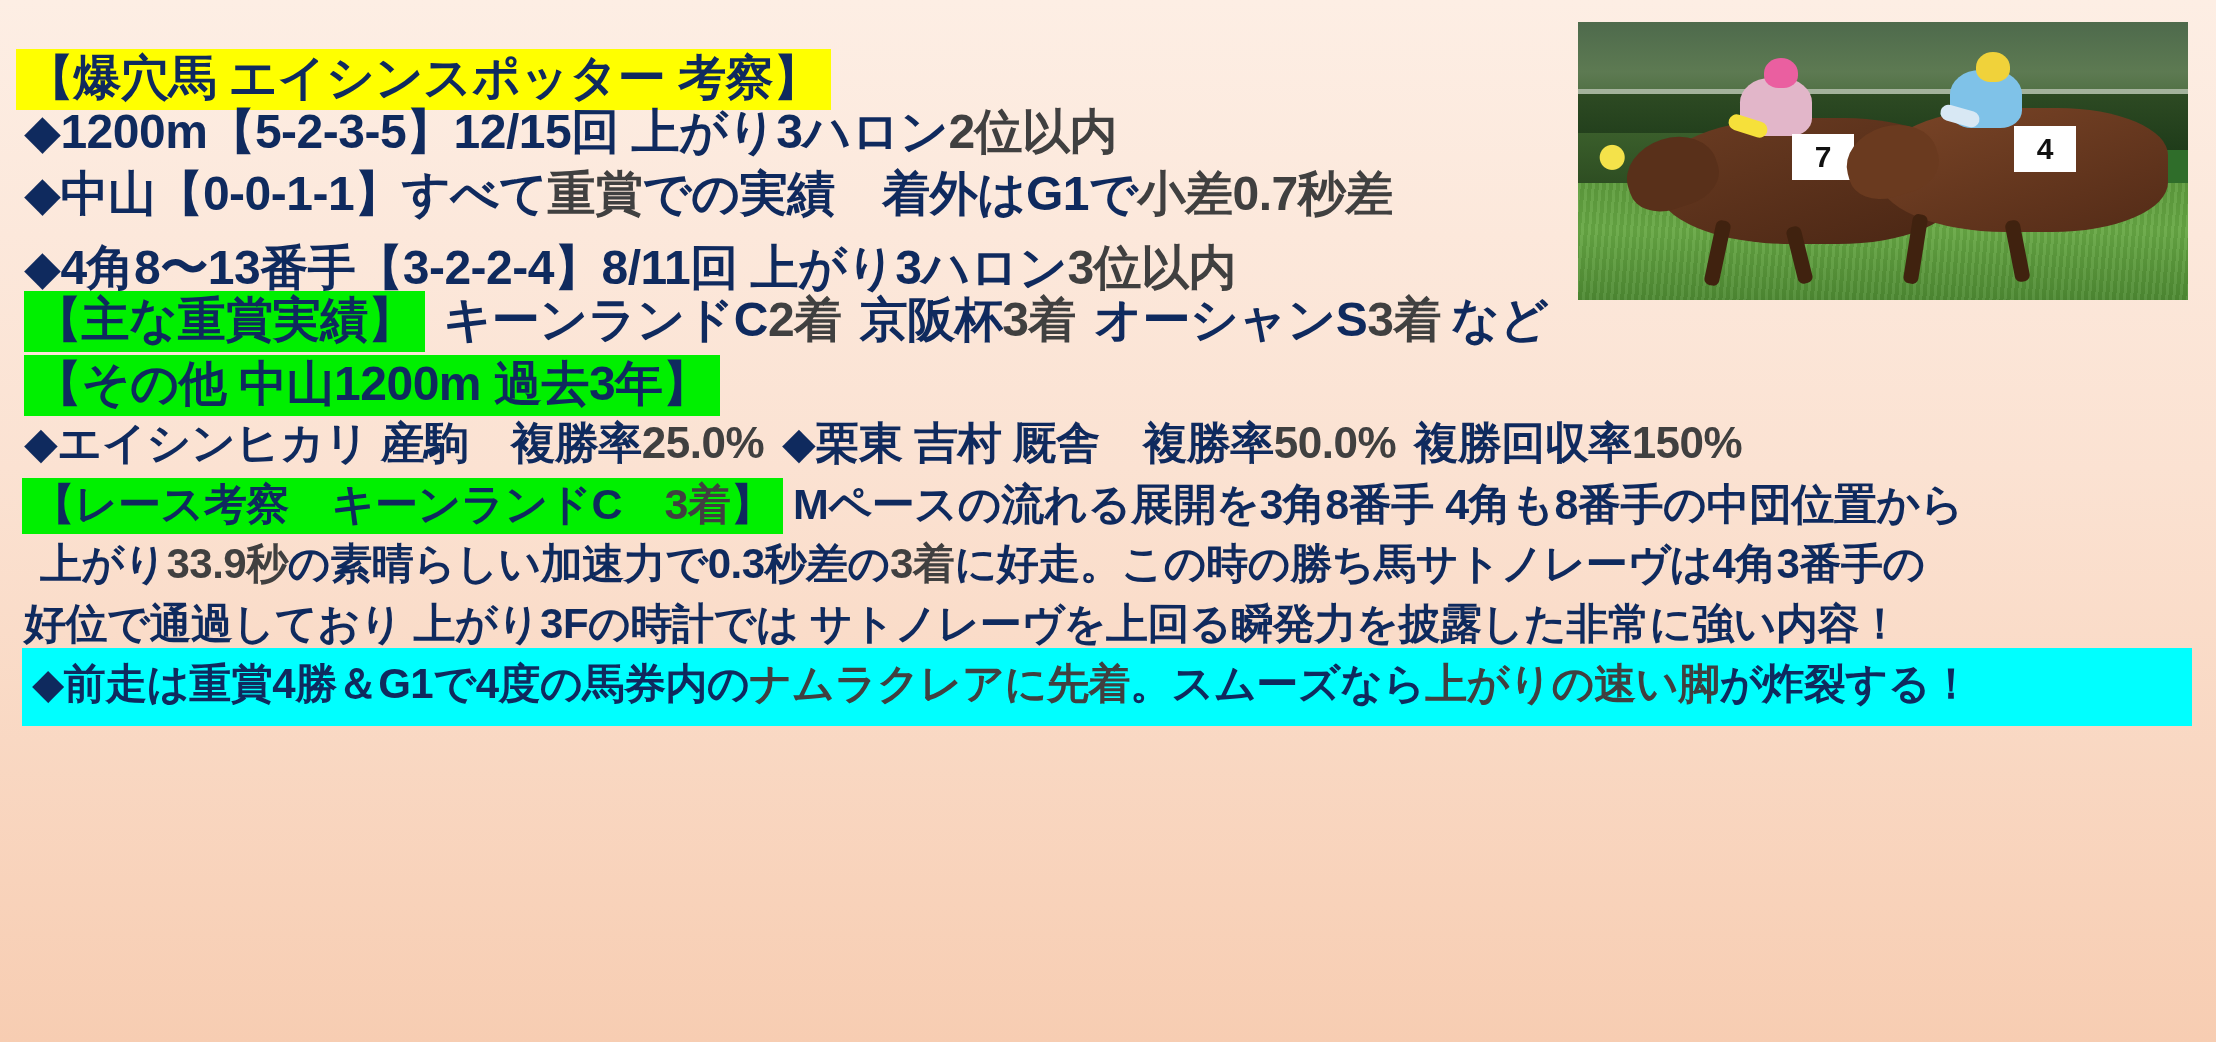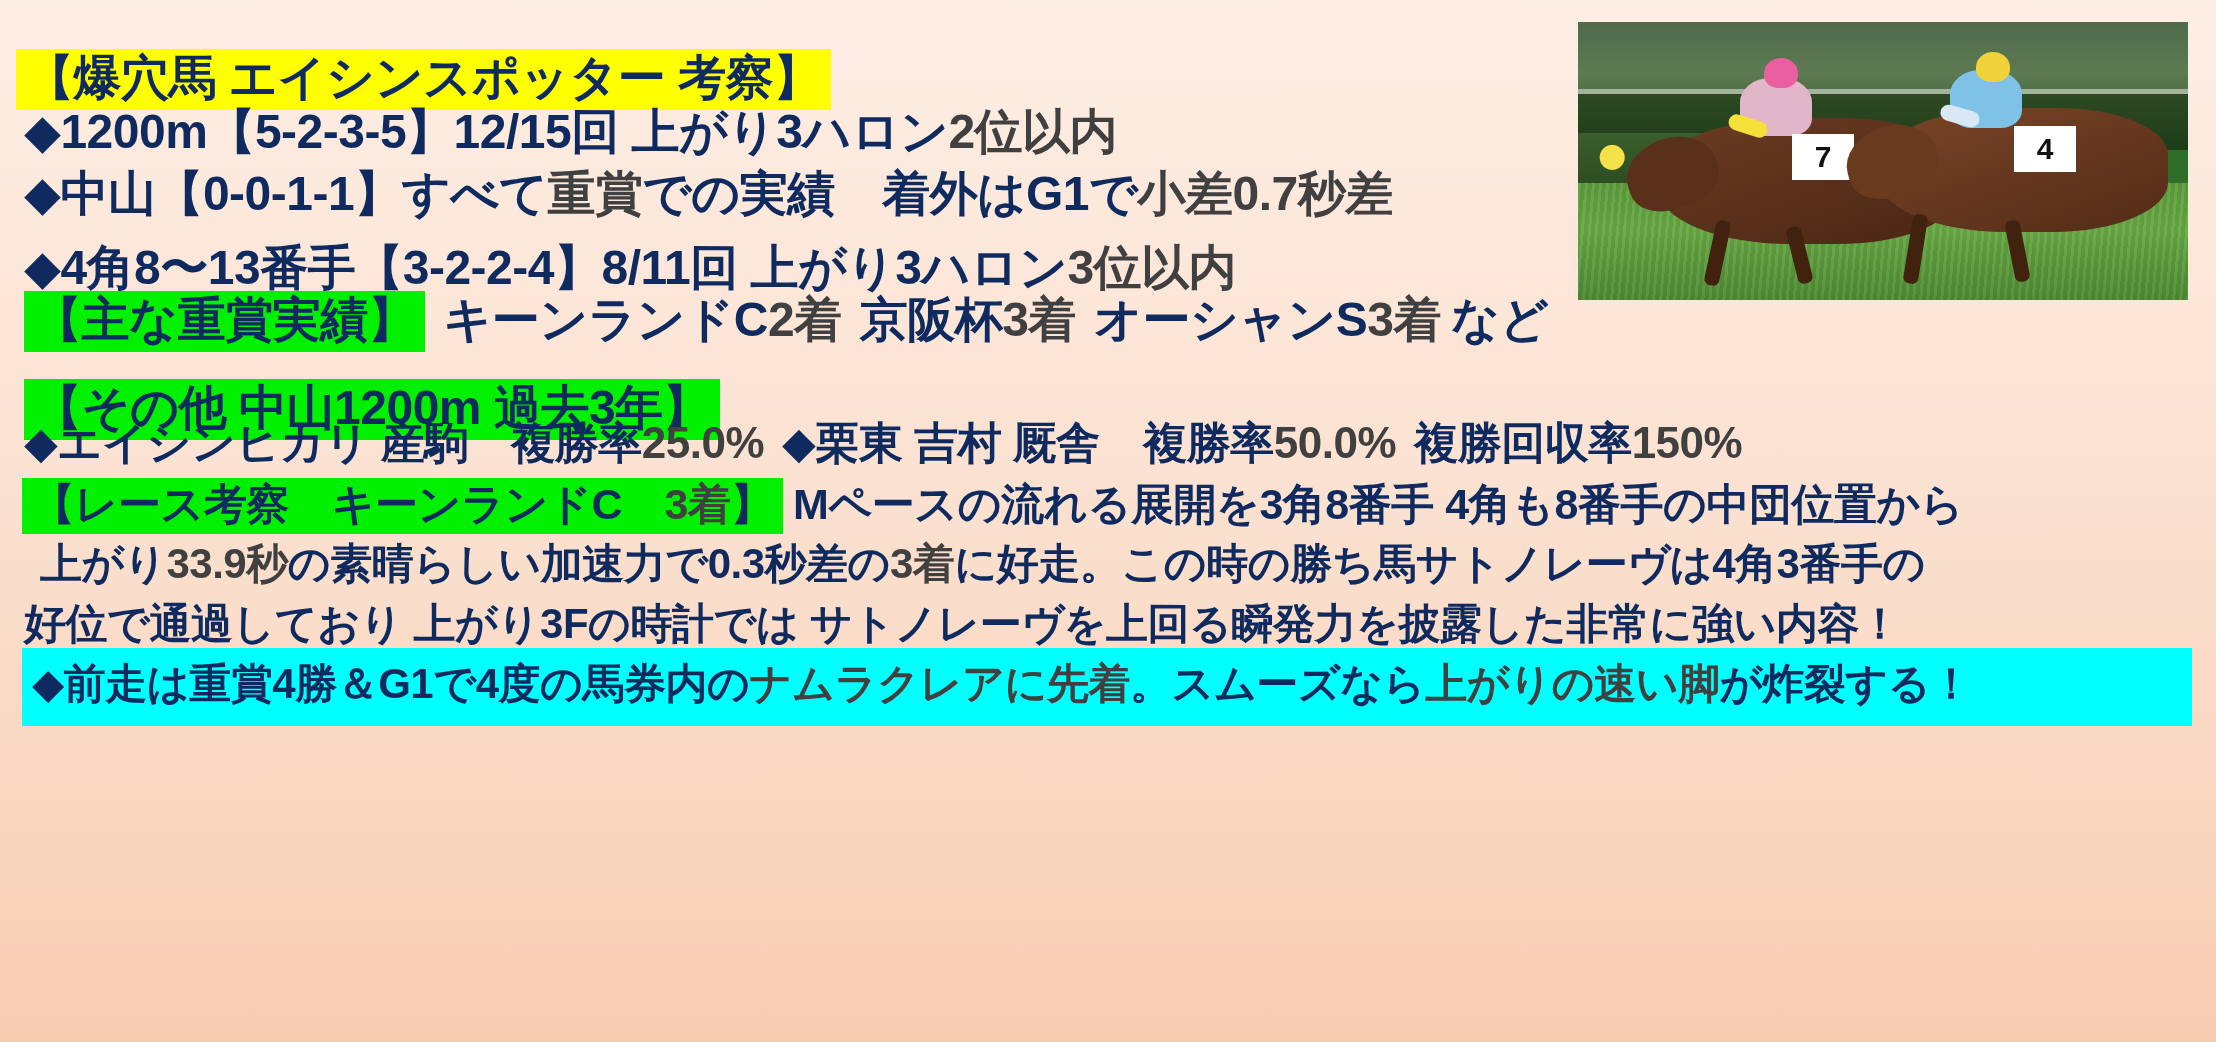--- a/index.html
+++ b/index.html
@@ -141,21 +141,21 @@
     background: #00f000;
     padding: 2px 10px 6px 10px;
   }
 
   
   .l-title   { position:absolute; left: 16px;  top: 22px;  font-size: 48px; margin-top: 24px; }
   .l-r1      { position:absolute; left: 24px;  top: 100px; font-size: 48px; }
   .l-r2      { position:absolute; left: 24px;  top: 162px; font-size: 48px; }
   .l-r3      { position:absolute; left: 24px;  top: 236px; font-size: 48px; }
   .l-r4      { position:absolute; left: 24px;  top: 288px; font-size: 48px; text-align: center; }
-  .l-r5      { position:absolute; left: 24px;  top: 352px; font-size: 48px; margin-top: 24px; }
+  .l-r5      { position:absolute; left: 24px;  top: 352px; font-size: 48px; }
   .l-r6      { position:absolute; left: 24px;  top: 414px; font-size: 44px; }
   .l-r7      { position:absolute; left: 22px;  top: 476px; font-size: 43px; }
   .l-r8      { position:absolute; left: 40px;  top: 536px; font-size: 42px; text-align: right; }
   .l-r9      { position:absolute; left: 24px;  top: 596px; font-size: 42px; }
   .l-r10     { position:absolute; left: 22px;  top: 648px; font-size: 42px;
                background:#00ffff; width: 2170px; padding: 8px 10px 14px 10px; }
 
   .seg { display: inline; }
   .sp  { display: inline-block; width: 18px; }
   .sp-s{ display: inline-block; width: 10px; }

